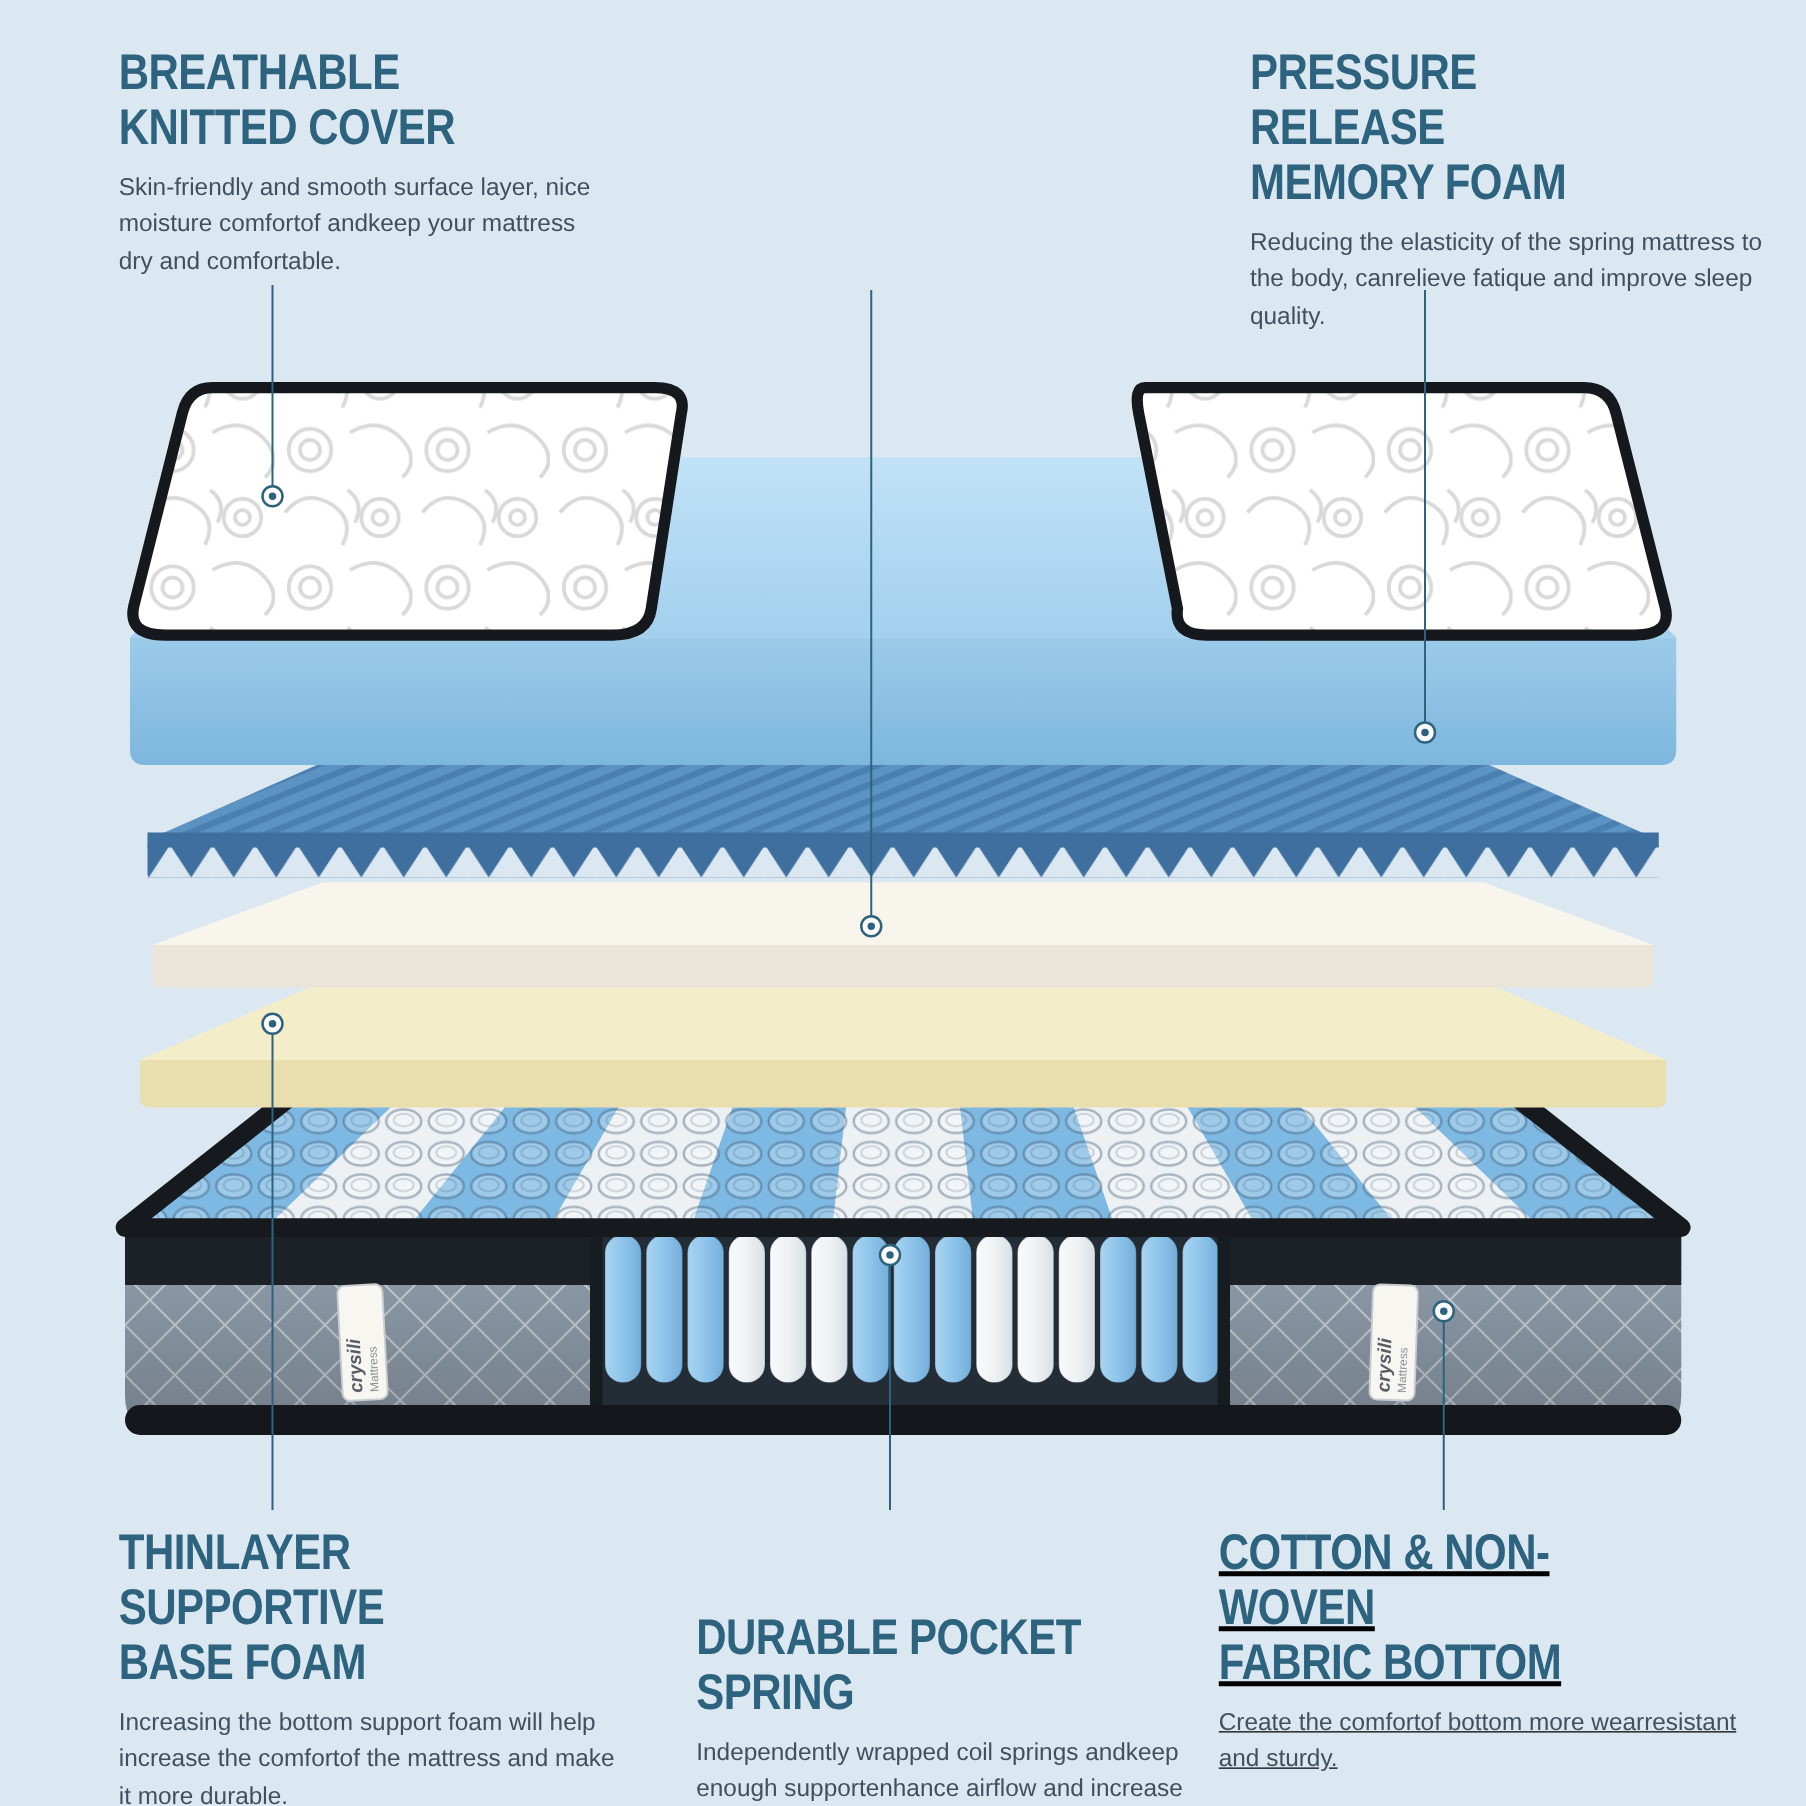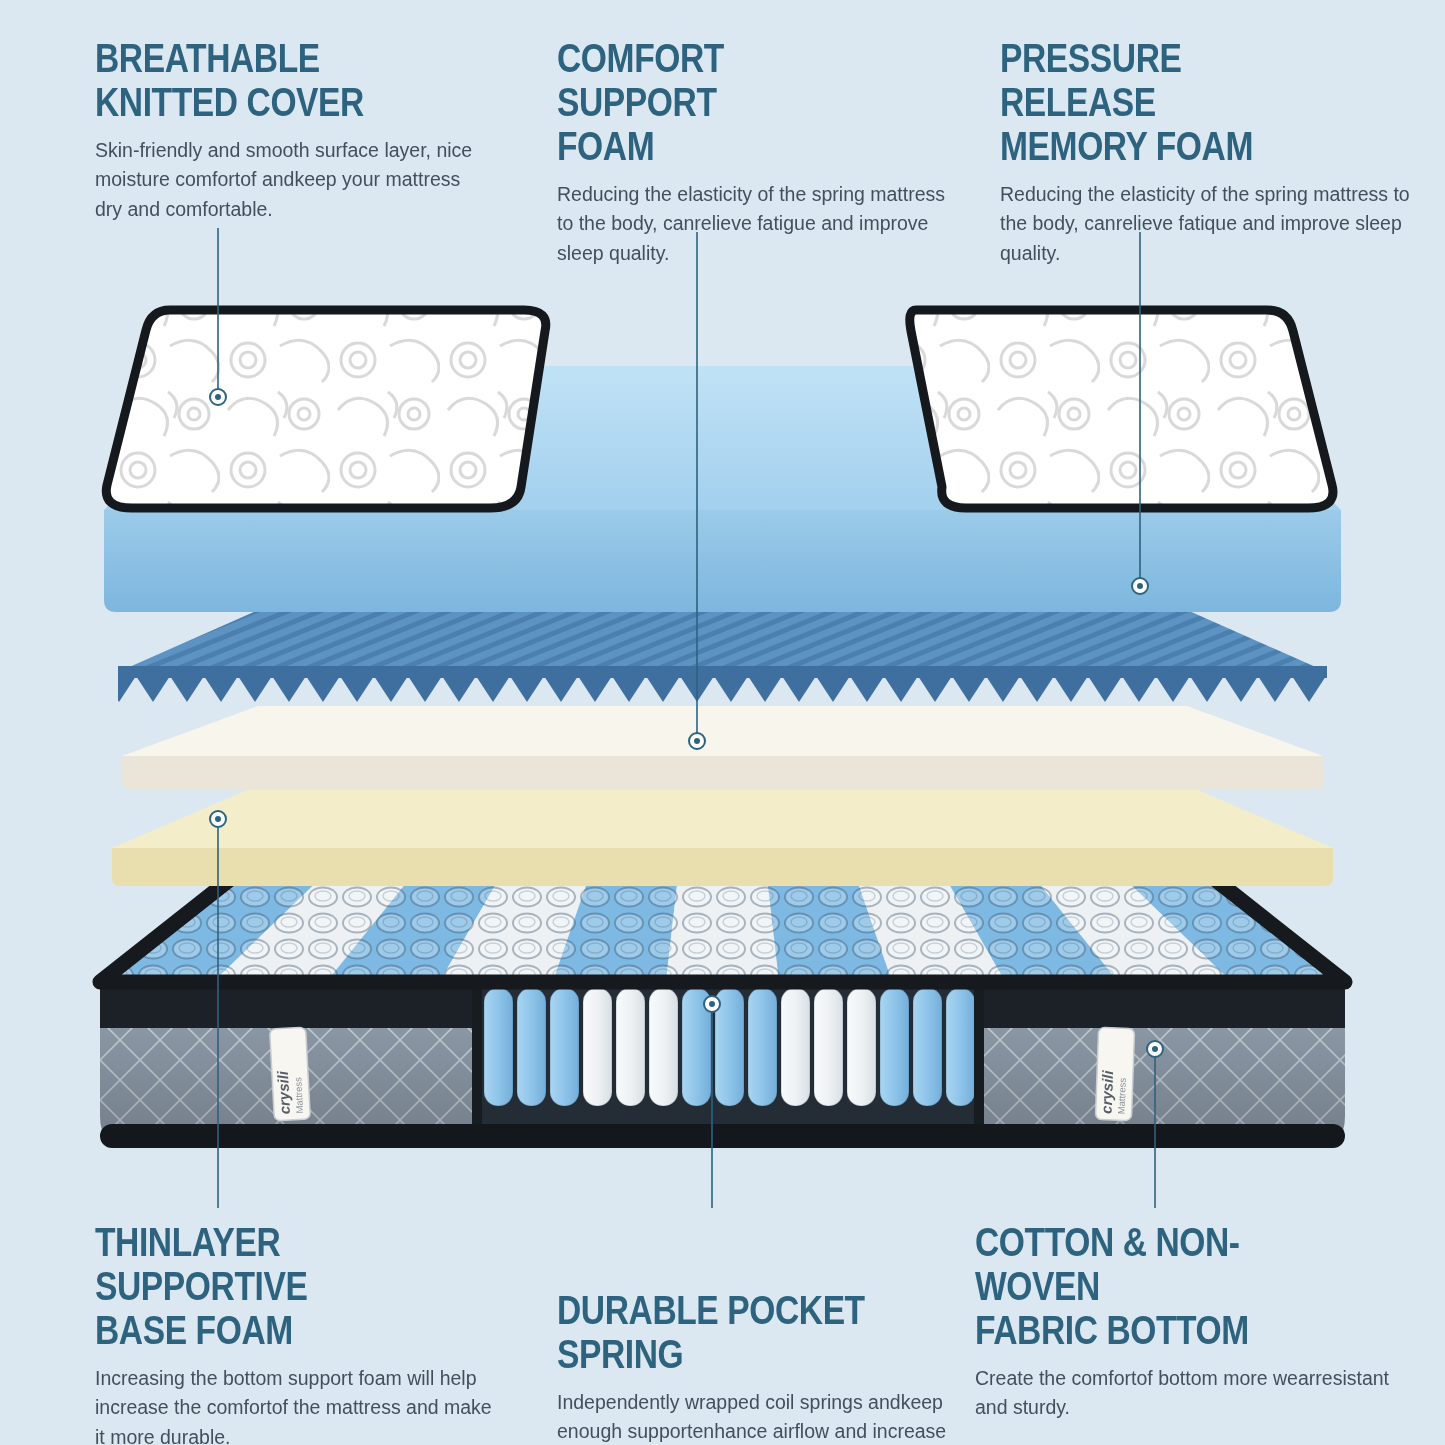--- a/index.html
+++ b/index.html
@@ -13,21 +13,21 @@
     transform:scaleX(0.84); transform-origin:left top;
     letter-spacing:-0.5px; margin-bottom:12px;
   }
   .callout h2 span { display:block; }
   .callout p { color:#41505d; font-size:19.5px; line-height:1.5; }
   .c1 { left:95px;  top:36px;   width:390px; }
   .c2 { left:557px; top:36px;   width:390px; }
   .c3 { left:1000px;top:36px;   width:410px; }
   .c4 { left:95px;  top:1220px; width:400px; }
   .c5 { left:557px; top:1288px; width:400px; }
-  .c6 { left:975px; top:1220px; width:430px; }
+  .c6 { left:975px; top:1220px; width:430px;text-decoration:underline; }
 </style>
 </head>
 <body>
 
 <div class="page">
 
   <svg class="illustration" viewBox="0 0 1445 1445" xmlns="http://www.w3.org/2000/svg">
     <defs>
       <pattern id="swirl" width="110" height="110" patternUnits="userSpaceOnUse">
         <rect width="110" height="110" fill="#ffffff"></rect>
@@ -207,27 +207,20 @@
   </svg>
 
   <div class="callout c1">
     <h2>
       <span>BREATHABLE</span>
       <span>KNITTED COVER</span>
     </h2>
     <p>Skin-friendly and smooth surface layer, nice moisture comfortof andkeep your mattress dry and comfortable.</p>
   </div>
 
-  <div class="callout c2">
-    <h2>
-      <span>COMFORT SUPPORT</span>
-      <span>FOAM</span>
-    </h2>
-    <p>Reducing the elasticity of the spring mattress to the body, canrelieve fatigue and improve sleep quality.</p>
-  </div>
 
   <div class="callout c3">
     <h2>
       <span>PRESSURE RELEASE</span>
       <span>MEMORY FOAM</span>
     </h2>
     <p>Reducing the elasticity of the spring mattress to the body, canrelieve fatique and improve sleep quality.</p>
   </div>
 
   <div class="callout c4">

